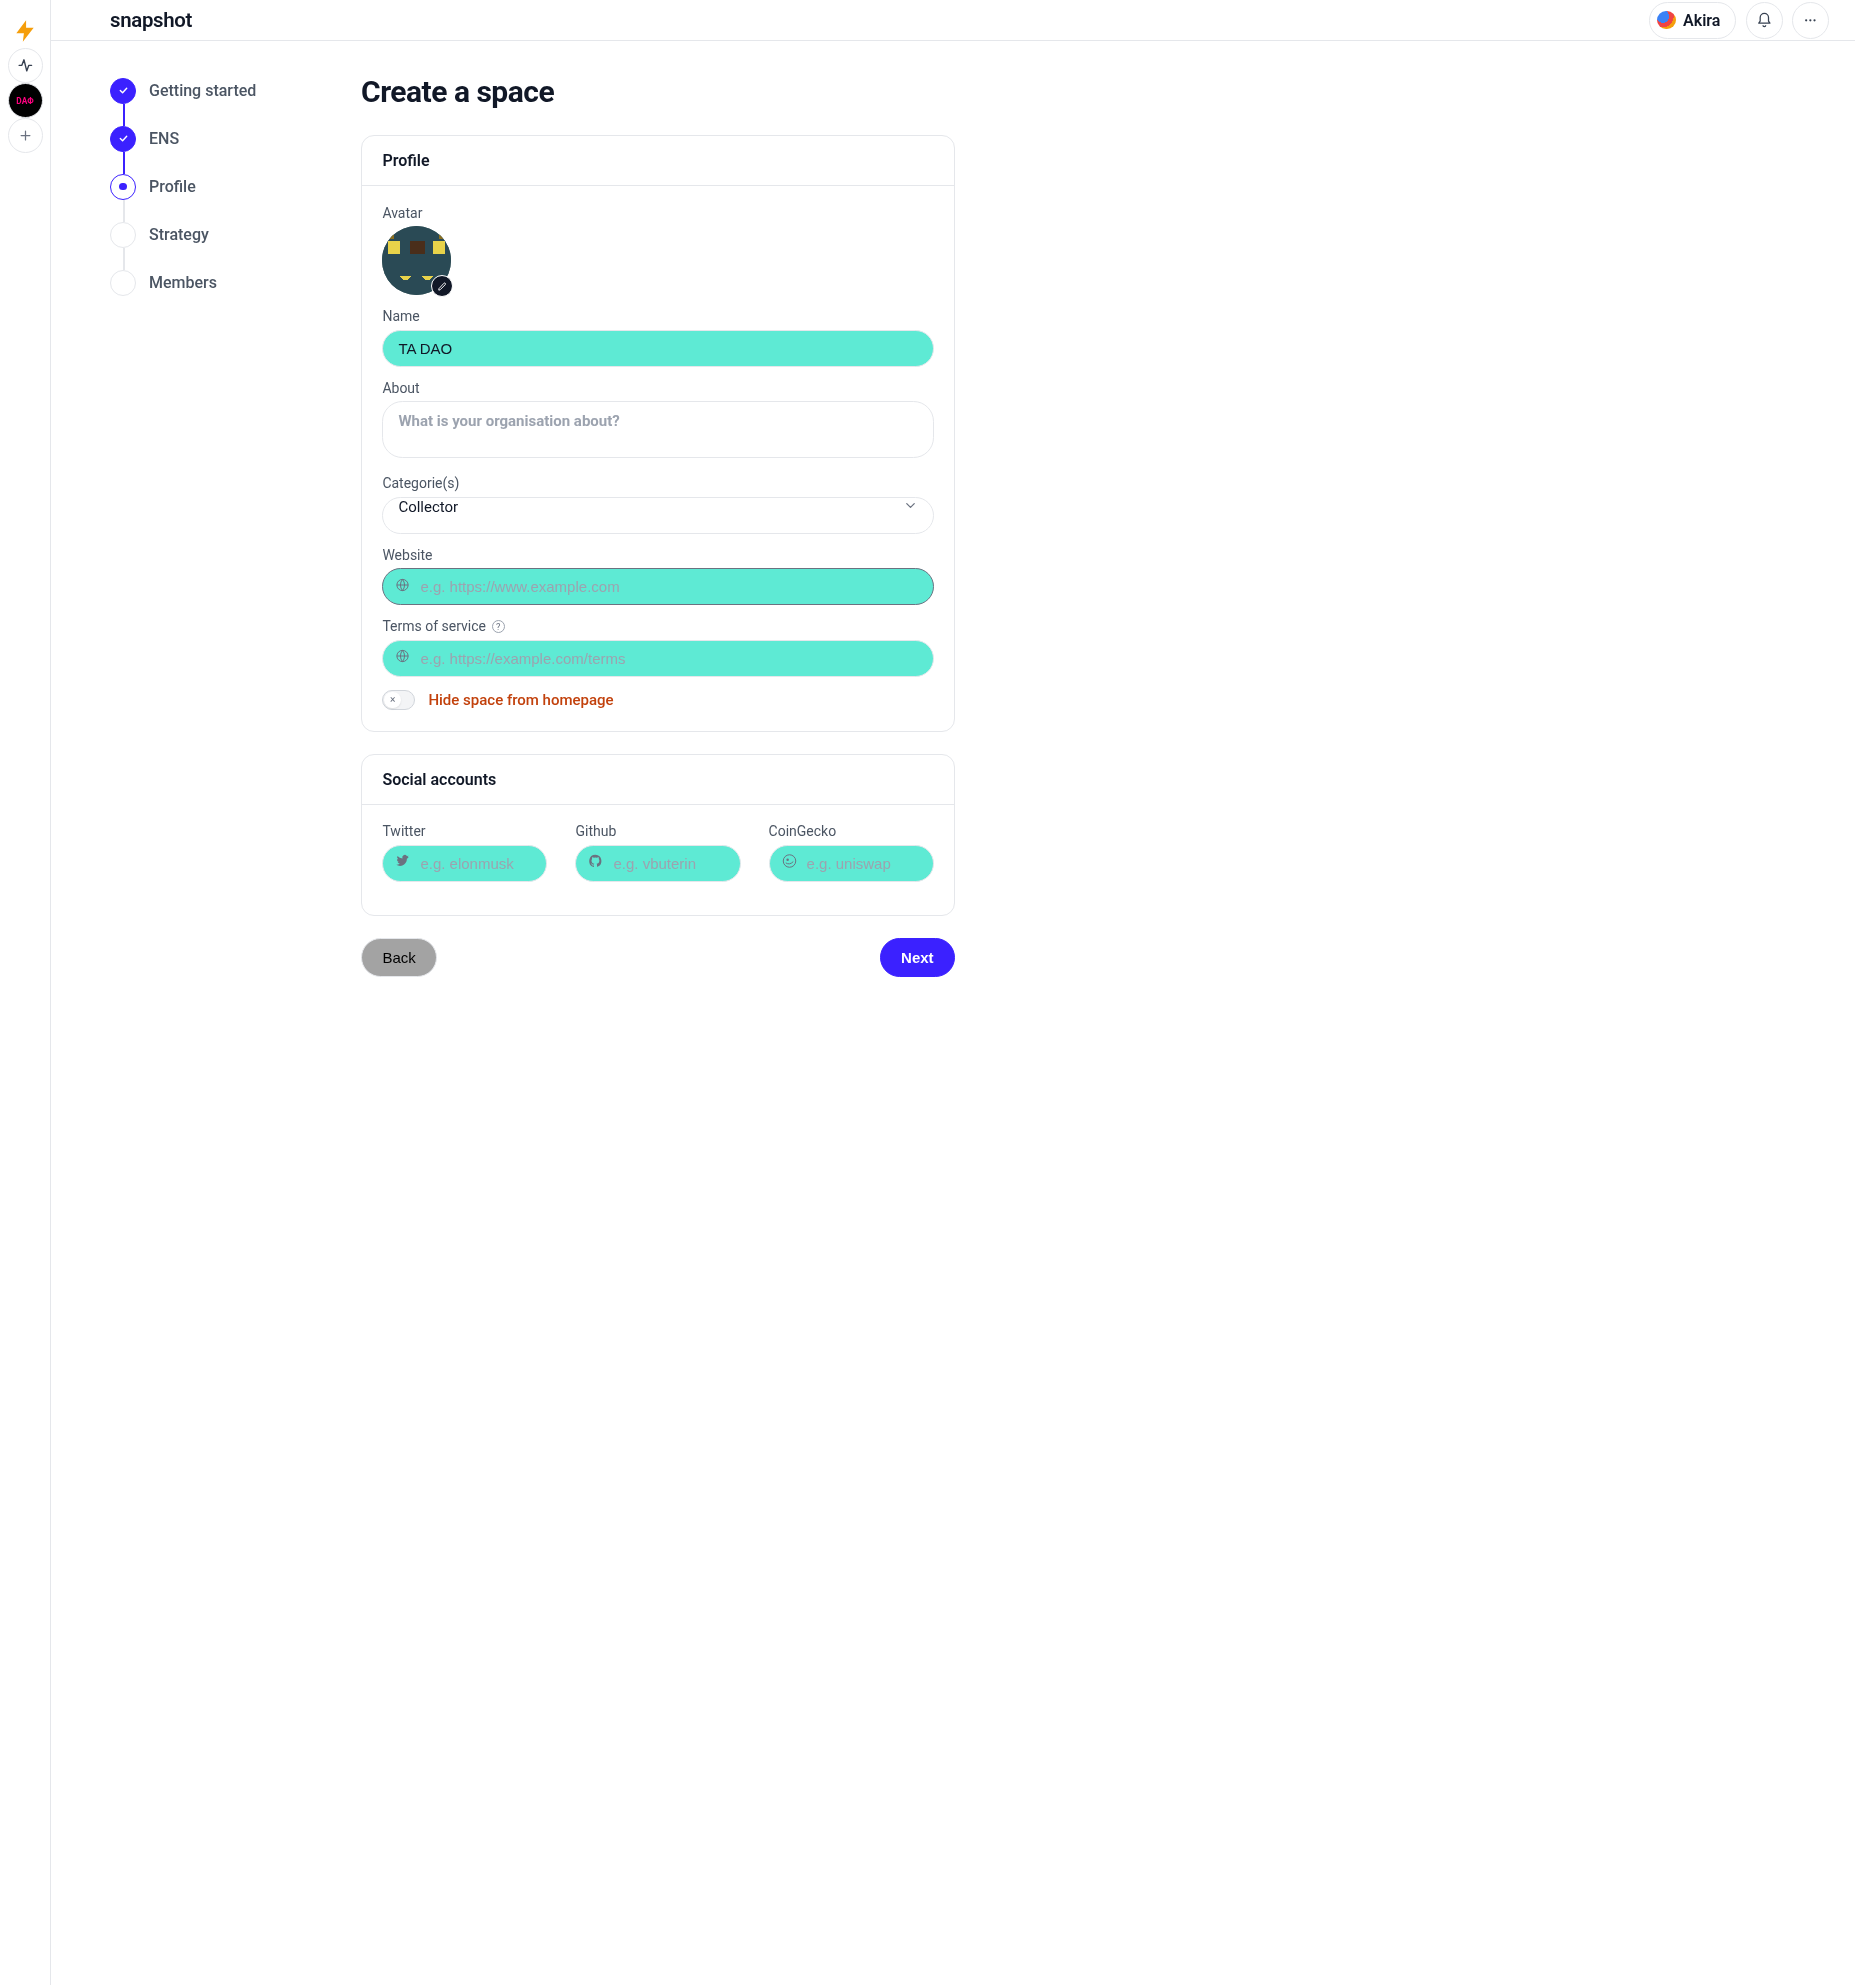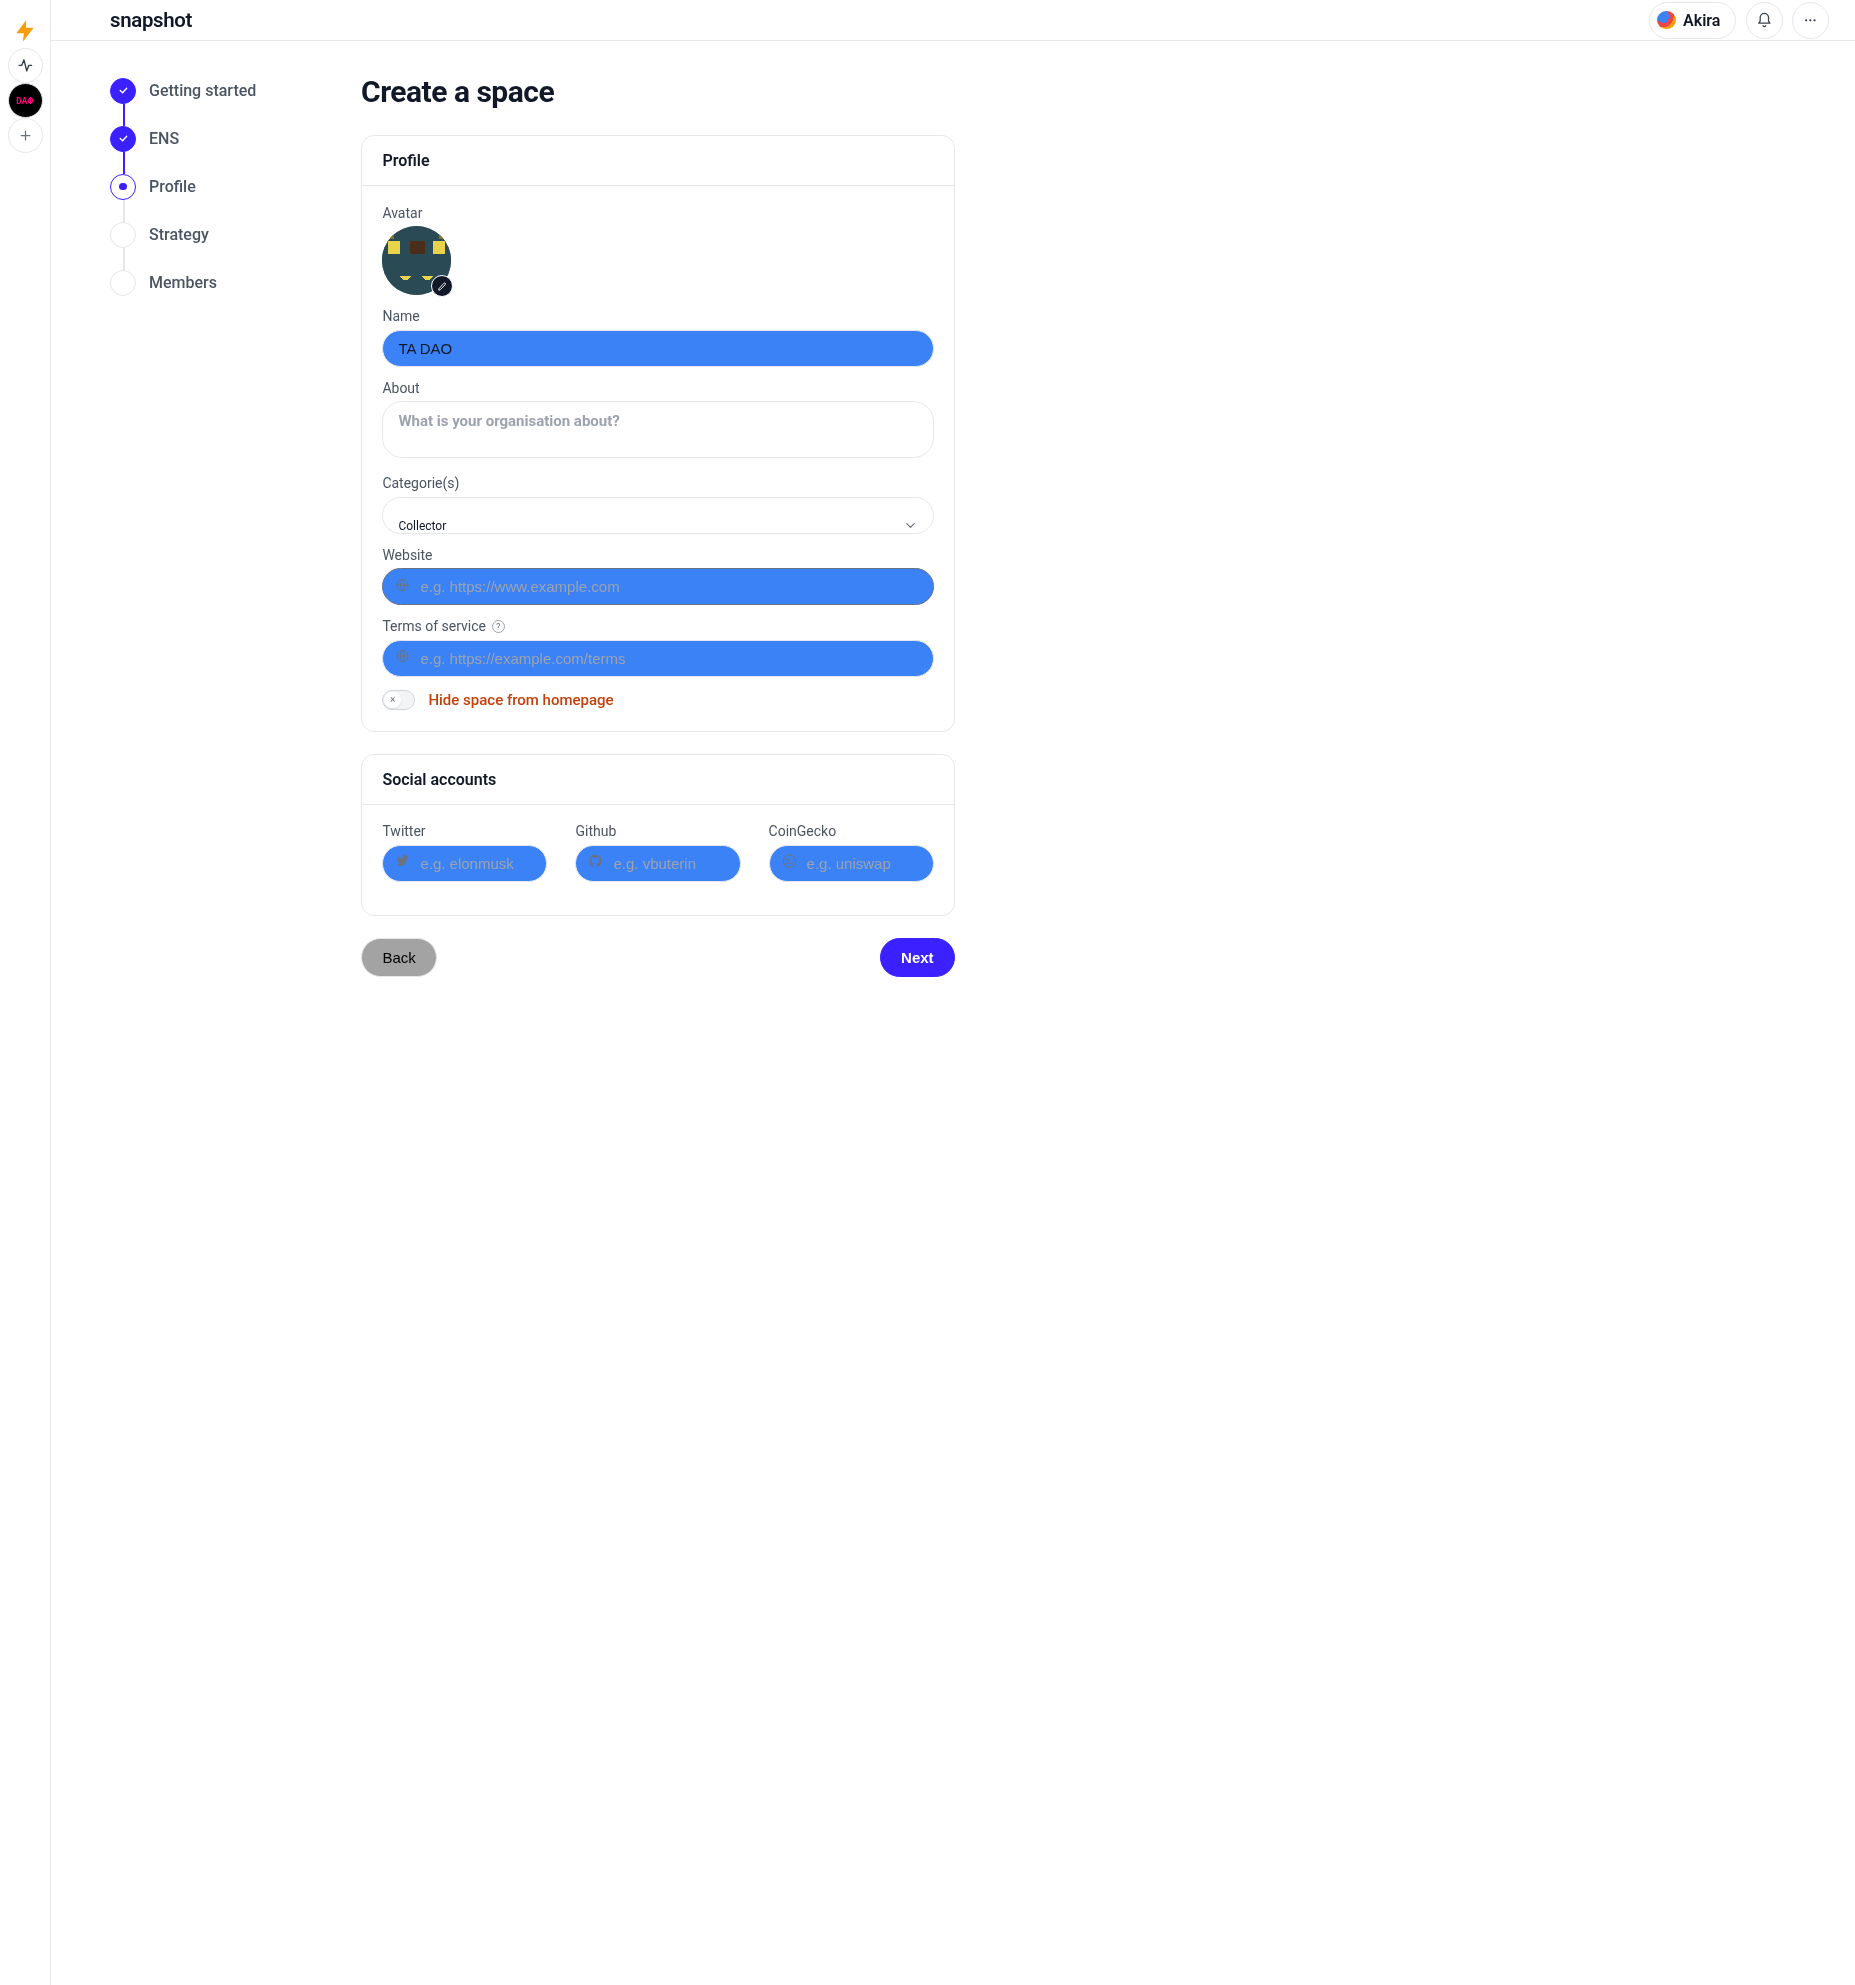--- a/index.html
+++ b/index.html
@@ -177,21 +177,21 @@
   font-size:9.3px; color:#6b7280;
 }
 .input {
   width: 100%;
   height: 37px;
   border: 0.9px solid #e5e7eb;
   border-radius: 927px;
   padding: 0 15px;
   font-size: 15px;
   color: #111827;
-  background: #3b82f6;
+  background: #5eead4;
 }
 .input::placeholder { color: #9ca3af; }
 .input.focused { border-color: #6b7280; }
 .textarea {
   width: 100%;
   min-height: 54px;
   border: 0.9px solid #e5e7eb;
   border-radius: 20.4px;
   padding: 9.3px 15px;
   font-size: 15px;
@@ -200,24 +200,24 @@
   resize: none;
   font-weight: bold;
 }
 .textarea::placeholder { color: #9ca3af; }
 .select {
   width: 100%;
   height: 37px;
   border: 0.9px solid #e5e7eb;
   border-radius: 927px;
   padding: 0 15px;
-  font-size: 12px;
+  font-size: 15px;
   color: #111827;
   display: flex;
-  align-items: flex-end;
+  align-items: flex-start;
   justify-content: space-between;
 }
 .select .chev { color: #6b7280; }
 .input-with-icon { position: relative; }
 .input-with-icon .leading {
   position: absolute;
   left: 13px; top: 50%; transform: translateY(-50%);
   color: #6b7280;
 }
 .input-with-icon .input { padding-left: 37px; }

